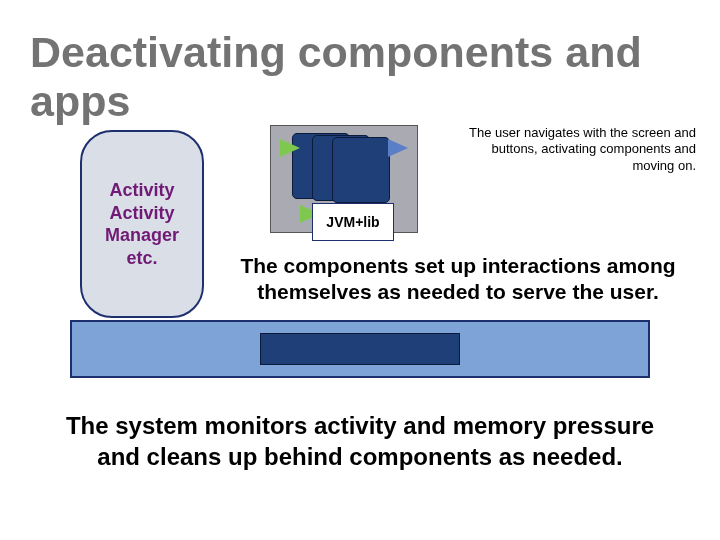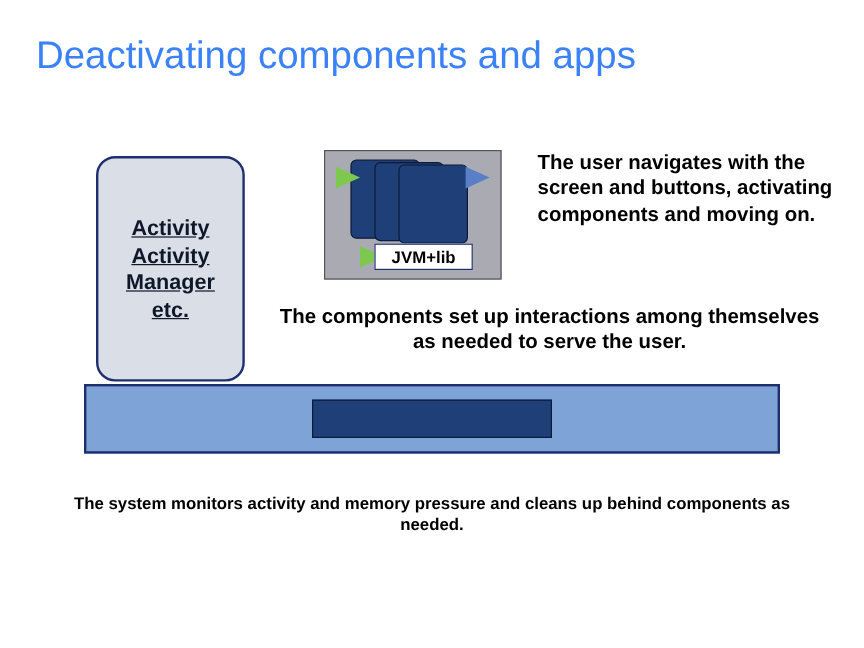--- a/index.html
+++ b/index.html
@@ -8,43 +8,42 @@
     height: 540px;
     background: #fff;
     font-family: Arial, Helvetica, sans-serif;
     position: relative;
     overflow: hidden;
   }
   .title {
     position: absolute;
     top: 28px;
     left: 30px;
-    font-size: 32px;
-    font-weight: normal;
-    color: #3b82f6;
+    font-size: 43px;
+    font-weight: bold;
+    color: #737373;
   }
   
   .ams-box {
     position: absolute;
     left: 80px;
     top: 130px;
     width: 124px;
     height: 188px;
     background: #d9dee7;
     border: 2px solid #1e2f70;
-    border-radius: 16px;
+    border-radius: 32px;
     display: flex;
     align-items: center;
     justify-content: center;
     text-align: center;
     font-weight: bold;
     font-size: 18px;
     line-height: 1.25;
-    color: #0f172a;
-    text-decoration: underline;
+    color: #701a75;
   }
   
   .jvm-group {
     position: absolute;
     left: 270px;
     top: 125px;
     width: 148px;
     height: 108px;
   }
   .jvm-back {
@@ -61,21 +60,21 @@
     border-radius: 5px;
   }
   .card1 { left: 22px; top: 8px;  width: 58px; height: 66px; }
   .card2 { left: 42px; top: 10px; width: 58px; height: 66px; }
   .card3 { left: 62px; top: 12px; width: 58px; height: 66px; }
   .jvm-label {
     position: absolute;
     left: 42px;
     top: 78px;
     width: 82px;
-    height: 22px;
+    height: 38px;
     background: #fff;
     border: 1px solid #1e2f70;
     font-weight: bold;
     font-size: 14px;
     display: flex;
     align-items: center;
     justify-content: center;
   }
   
   .arrow {
@@ -88,33 +87,33 @@
   .arrow-blue  { border-left: 20px solid #5b7fc7; }
   .a-top-left  { left: 10px;  top: 14px; }
   .a-mid-left  { left: 30px;  top: 80px; }
   .a-right     { left: 118px; top: 14px; }
   
   .right-para {
     position: absolute;
     left: 448px;
     top: 125px;
     width: 248px;
-    font-weight: bold;
-    font-size: 17px;
-    text-align: left;
+    font-weight: normal;
+    font-size: 13px;
+    text-align: right;
     line-height: 1.25;
   }
   
   .mid-para {
     position: absolute;
     left: 228px;
     top: 253px;
     width: 460px;
     font-weight: bold;
-    font-size: 17px;
+    font-size: 21px;
     text-align: center;
     line-height: 1.25;
   }
   
   .bar-outer {
     position: absolute;
     left: 70px;
     top: 320px;
     width: 580px;
     height: 58px;
@@ -130,21 +129,21 @@
     background: #1e3f77;
     border: 1px solid #0c1b3a;
   }
   
   .bottom-para {
     position: absolute;
     left: 60px;
     top: 410px;
     width: 600px;
     font-weight: bold;
-    font-size: 14px;
+    font-size: 24px;
     text-align: center;
     line-height: 1.3;
   }
 </style>
 </head>
 <body>
 
 <div class="title">Deactivating components and apps</div>
 
 <div class="ams-box">

